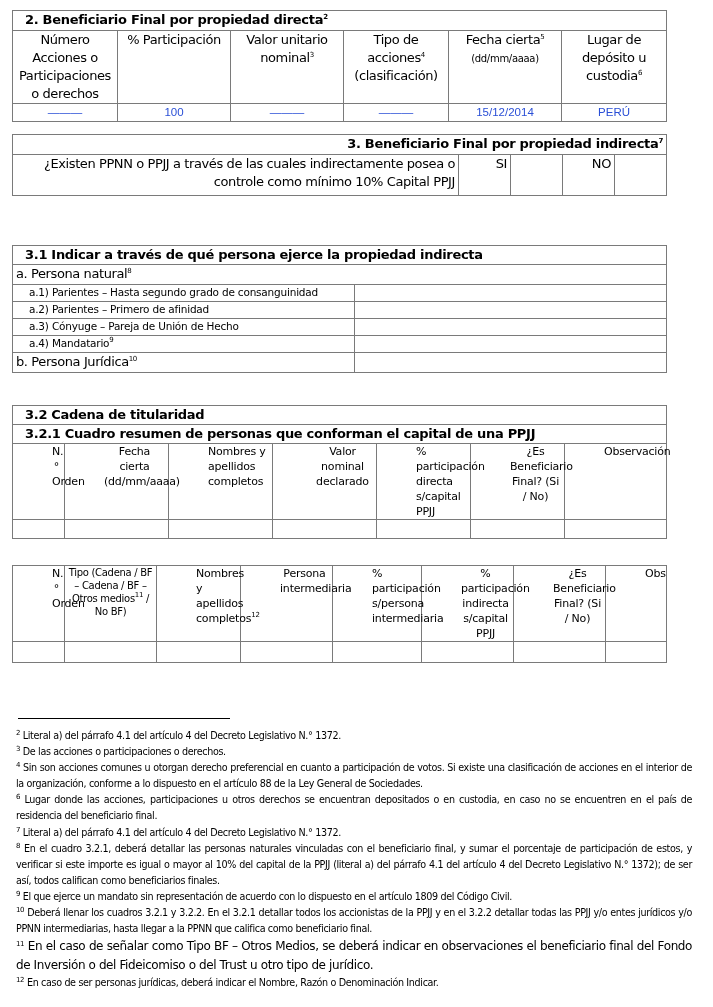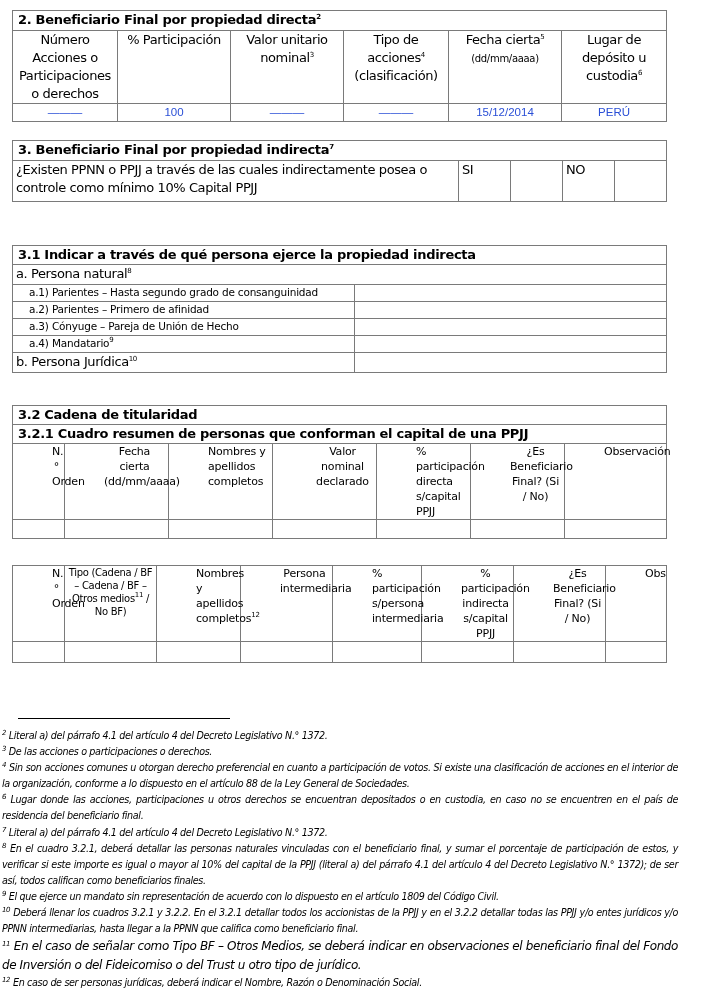--- a/index.html
+++ b/index.html
@@ -1,28 +1,28 @@
 <!DOCTYPE html>
 <html><head>
 <meta charset="utf-8">
 <style>
   html, body { margin: 0; padding: 0; background: #ffffff; }
   body { width: 713px; height: 1007px; position: relative; font-family: "Liberation Sans", sans-serif; color: #000; overflow: hidden; }
   table { border-collapse: collapse; position: absolute; left: 12px; width: 654px; table-layout: fixed; }
   td { border: 1px solid #7a7a7a; padding: 0 3px; vertical-align: top; font-family: "DejaVu Sans", sans-serif; font-size: 12.5px; line-height: 17px; }
-  .h { font-weight: bold; font-size: 13px; line-height: 18px; letter-spacing: -0.3px; padding-left: 5px; }
+  .h { font-weight: bold; font-size: 13px; line-height: 18px; letter-spacing: -0.3px; padding-left: 12px; }
   .c { text-align: center; }
   .cond { font-size: 13px; line-height: 18px; letter-spacing: -0.4px; }
   .blue { color: #2a4fd6; font-family: "Liberation Sans", sans-serif; font-size: 11.5px; text-align: center; line-height: 16px; }
   sup { font-size: 7px; vertical-align: 5px; line-height: 0; }
   .sm { font-size: 11px; line-height: 15px; letter-spacing: -0.2px; padding-left: 39px; }
   .xs { font-size: 10px; line-height: 13px; letter-spacing: -0.3px; }
   .sub { padding-left: 16px; font-size: 10.5px; line-height: 15px; letter-spacing: -0.2px; }
   .fnrule { position: absolute; left: 18px; top: 718px; width: 212px; border-top: 1px solid #000; }
-  .fns { position: absolute; left: 2px; top: 728px; width: 676px; font-family: "DejaVu Sans", sans-serif; font-size: 9.6px; line-height: 16.1px; letter-spacing: -0.35px; font-style: italic; }
+  .fns { position: absolute; left: 16px; top: 728px; width: 676px; font-family: "DejaVu Sans", sans-serif; font-size: 9.6px; line-height: 16.1px; letter-spacing: -0.35px; }
   .fns p { margin: 0; text-align: justify; }
   .fns p.big { font-size: 12px; line-height: 19px; letter-spacing: -0.4px; }
   .fns sup { font-size: 7px; vertical-align: 4px; }
 </style>
 </head>
 <body>
 
 <table style="top:10px;">
   <colgroup>
       <col style="width:105px">
@@ -48,21 +48,21 @@
     <td class="blue">———</td>
     <td class="blue">100</td>
     <td class="blue">———</td>
     <td class="blue">———</td>
     <td class="blue">15/12/2014</td>
     <td class="blue">PERÚ</td>
   </tr>
 </tbody>
   </table>
 
-<table style="top:140px;">
+<table style="top:134px;text-align:right;">
   <colgroup>
       <col style="width:446px">
       <col style="width:52px">
       <col style="width:52px">
       <col style="width:52px">
       <col style="width:52px">
     </colgroup>
   <tbody>
       <tr style="height:20px">
     <td colspan="5" class="h"><span>3. Beneficiario Final por propiedad indirecta</span><sup>7</sup></td>
@@ -189,14 +189,14 @@
 <div class="fns">
   <p><sup>2</sup> <span>Literal a) del párrafo 4.1 del artículo 4 del Decreto Legislativo N.° 1372.</span></p>
   <p><sup>3</sup> <span>De las acciones o participaciones o derechos.</span></p>
   <p><sup>4</sup> <span>Sin son acciones comunes u otorgan derecho preferencial en cuanto a participación de votos. Si existe una clasificación de acciones en el interior de la organización, conforme a lo dispuesto en el artículo 88 de la Ley General de Sociedades.</span></p>
   <p><sup>6</sup> <span>Lugar donde las acciones, participaciones u otros derechos se encuentran depositados o en custodia, en caso no se encuentren en el país de residencia del beneficiario final.</span></p>
   <p><sup>7</sup> <span>Literal a) del párrafo 4.1 del artículo 4 del Decreto Legislativo N.° 1372.</span></p>
   <p><sup>8</sup> <span>En el cuadro 3.2.1, deberá detallar las personas naturales vinculadas con el beneficiario final, y sumar el porcentaje de participación de estos, y verificar si este importe es igual o mayor al 10% del capital de la PPJJ (literal a) del párrafo 4.1 del artículo 4 del Decreto Legislativo N.° 1372); de ser así, todos califican como beneficiarios finales.</span></p>
   <p><sup>9</sup> <span>El que ejerce un mandato sin representación de acuerdo con lo dispuesto en el artículo 1809 del Código Civil.</span></p>
   <p><sup>10</sup> <span>Deberá llenar los cuadros 3.2.1 y 3.2.2. En el 3.2.1 detallar todos los accionistas de la PPJJ y en el 3.2.2 detallar todas las PPJJ y/o entes jurídicos y/o PPNN intermediarias, hasta llegar a la PPNN que califica como beneficiario final.</span></p>
   <p class="big"><sup>11</sup> <span>En el caso de señalar como Tipo BF – Otros Medios, se deberá indicar en observaciones el beneficiario final del Fondo de Inversión o del Fideicomiso o del Trust u otro tipo de jurídico.</span></p>
-  <p><sup>12</sup> <span>En caso de ser personas jurídicas, deberá indicar el Nombre, Razón o Denominación Social.</span></p>
+  <p><sup>12</sup> <span>En caso de ser personas jurídicas, deberá indicar el Nombre, Razón o Denominación Indicar.</span></p>
 </div>
 
 </body></html>

